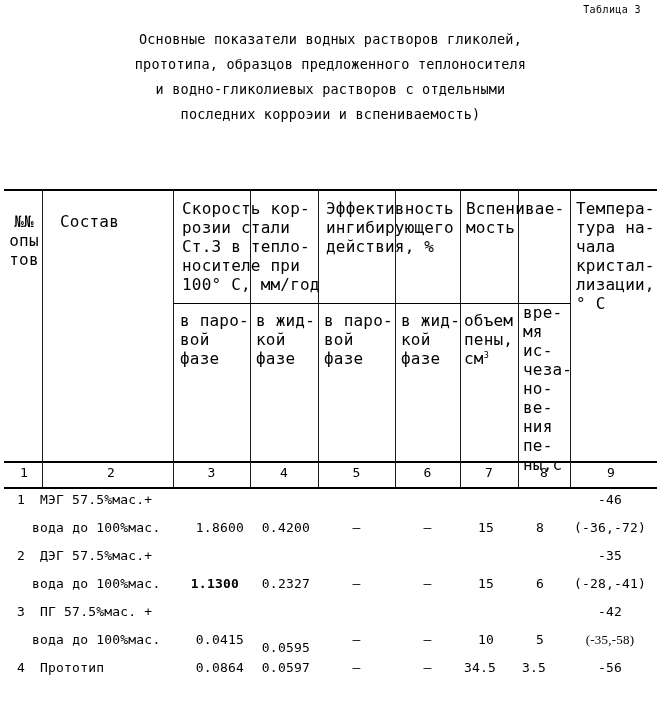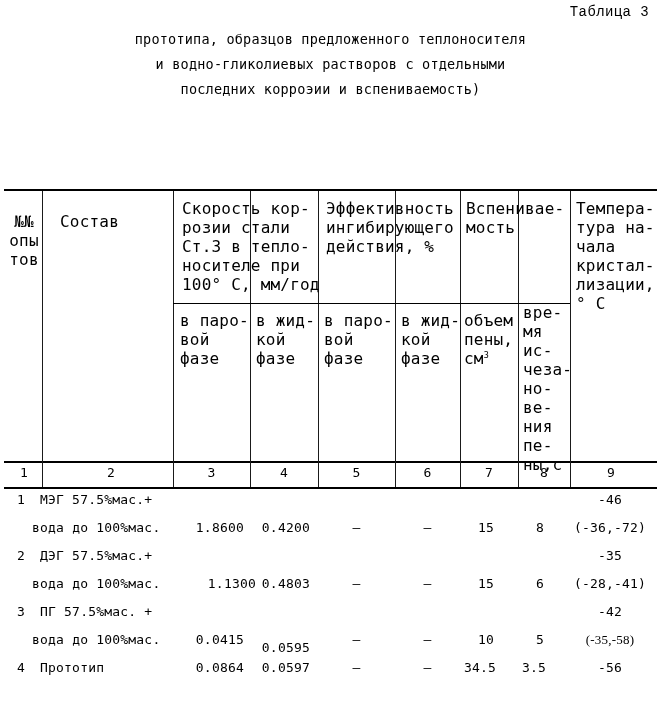--- a/index.html
+++ b/index.html
@@ -13,25 +13,24 @@
     position: relative;
     font-family: "DejaVu Sans Mono", "Liberation Mono", monospace;
     color: #000000;
     overflow: hidden;
   }
 
   
   .table-number {
     position: absolute;
     top: 4px;
-    right: 12px;
-    font-size: 14px;
+    right: 20px;
+    font-size: 10px;
     letter-spacing: 0.4px;
     white-space: nowrap;
-    font-family: Liberation Mono, monospace;
   }
   .title-block {
     position: absolute;
     top: 27px;
     left: 0;
     width: 661px;
     text-align: center;
   }
   .title-line {
     font-size: 13.5px;
@@ -117,20 +116,21 @@
     vertical-align: super;
     line-height: 0;
   }
 </style>
 </head>
 <body>
 
 <div class="table-number">Таблица 3</div>
 
 <div class="title-block">
+  <div class="title-line">Основные показатели водных растворов гликолей,</div>
   <div class="title-line">прототипа, образцов предложенного теплоносителя</div>
   <div class="title-line">и водно-гликолиевых растворов с отдельными</div>
   <div class="title-line">последних корроэии и вспениваемость)</div>
 </div>
 
 <div class="rule-top"></div>
 <div class="rule-idx-top"></div>
 <div class="rule-idx-bot"></div>
 
 <div class="vline" style="left:42px;  top:191px; height:296px;"></div>
@@ -244,22 +244,22 @@
     <div class="cellT ctr" style="left:318px; width:77px;"></div>
     <div class="cellT ctr" style="left:395px; width:65px;"></div>
     <div class="cellT ctr" style="left:458px; width:56px;"></div>
     <div class="cellT ctr" style="left:516px; width:48px;"></div>
     <div class="cellT ctr" style="left:566px; width:88px;">-35</div>
   </div>
 
   <div class="drow">
     <div class="cellT ctr" style="left:10px; width:22px;"></div>
     <div class="cellT" style="left:32px;">вода до 100%мас.</div>
-    <div class="cellT num" style="left:188px; width:68px;">1.1300</div>
-    <div class="cellT num" style="left:248px; width:62px;">0.4803</div>
+    <div class="cellT num" style="left:171px; width:68px;font-weight:bold;">1.1300</div>
+    <div class="cellT num" style="left:248px; width:62px;">0.2327</div>
     <div class="cellT ctr" style="left:318px; width:77px;">–</div>
     <div class="cellT ctr" style="left:395px; width:65px;">–</div>
     <div class="cellT ctr" style="left:458px; width:56px;">15</div>
     <div class="cellT ctr" style="left:516px; width:48px;">6</div>
     <div class="cellT ctr" style="left:566px; width:88px;">(-28,-41)</div>
   </div>
 
   <div class="drow">
     <div class="cellT ctr" style="left:10px; width:22px;">3</div>
     <div class="cellT" style="left:40px;">ПГ 57.5%мас. +</div>

